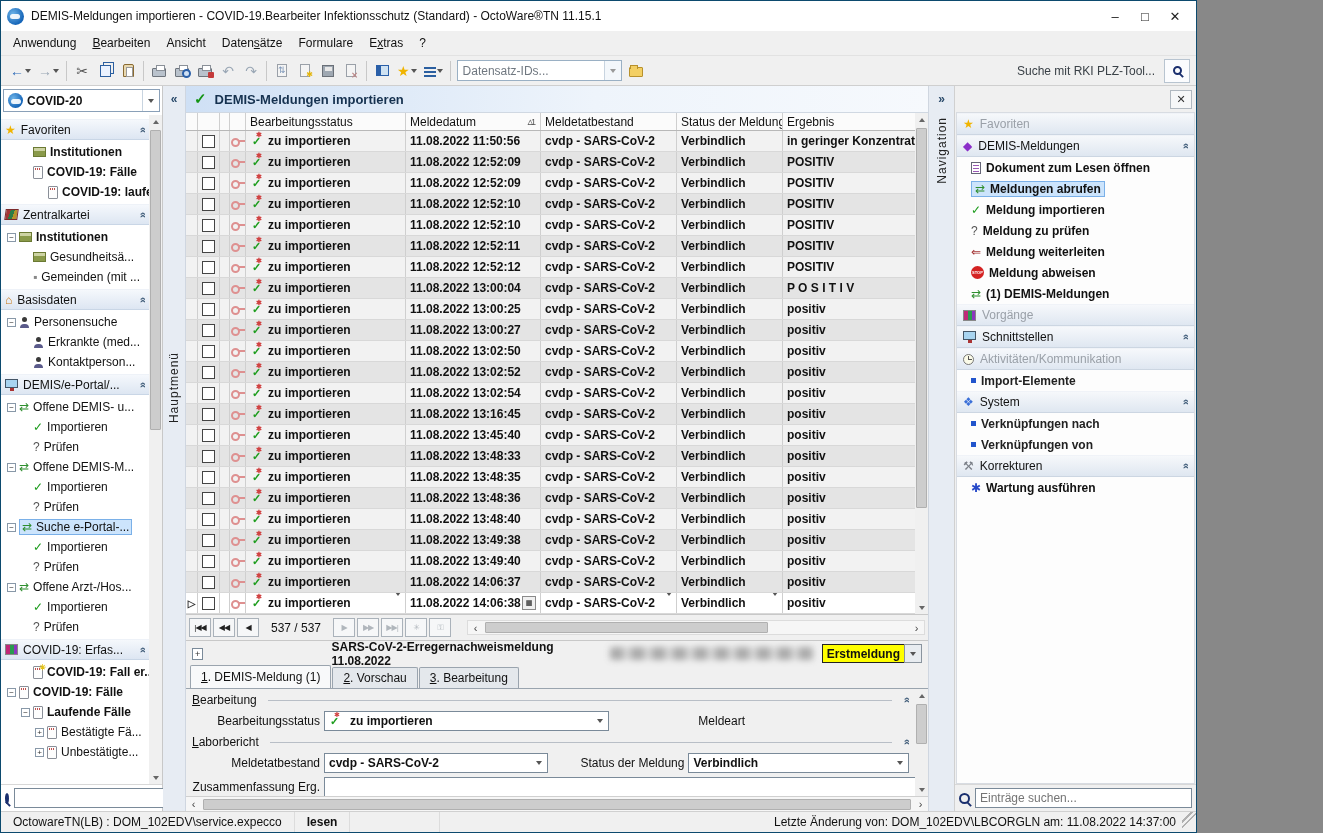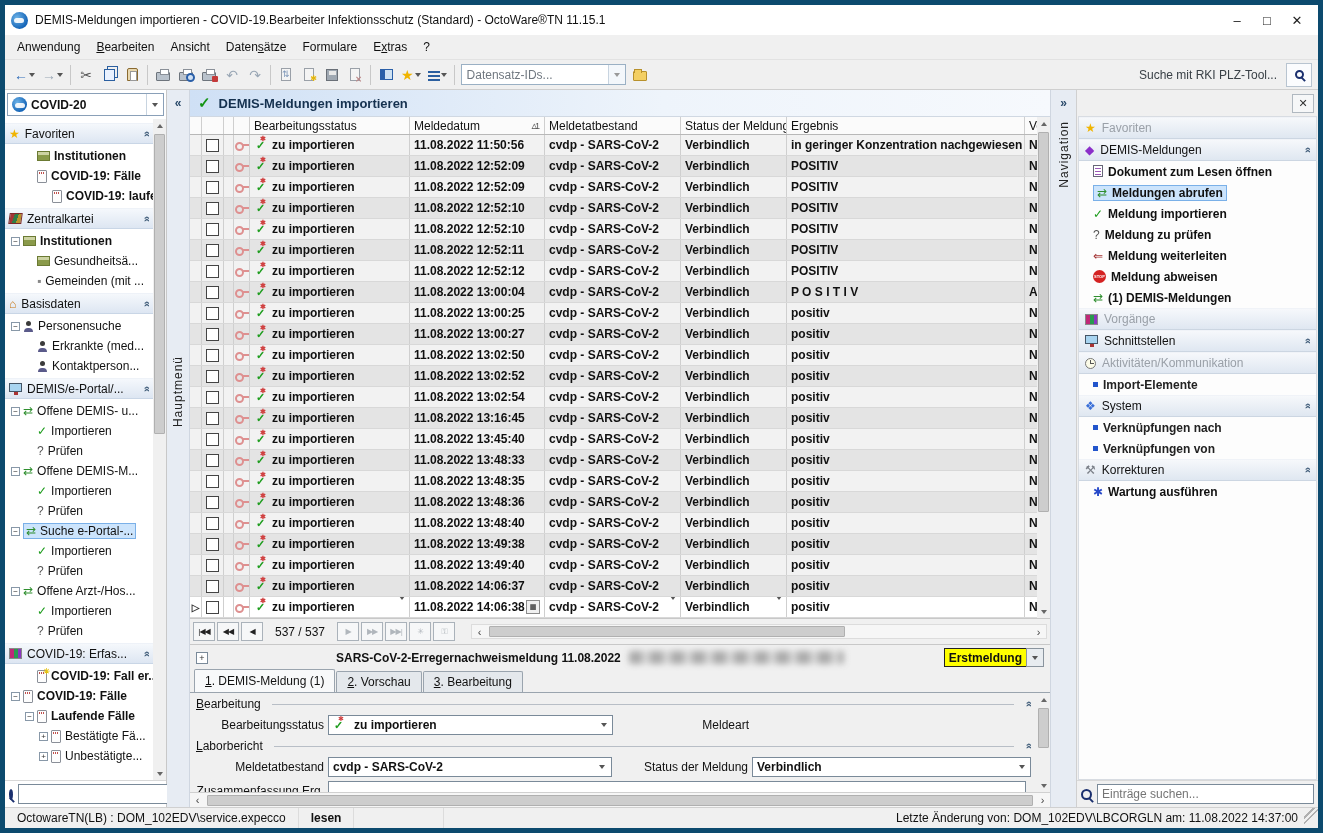--- a/index.html
+++ b/index.html
@@ -1,17 +1,17 @@
 <!DOCTYPE html>
 <html><head>
 <meta charset="utf-8">
 <style>
   *{box-sizing:border-box;margin:0;padding:0}
   body{font-family:"Liberation Sans",sans-serif;font-size:12px;color:#111;background:#888}
-  .window{width:1323px;height:833px;background:#0f766e;border:5px solid #0c4a6e;display:flex;flex-direction:column;overflow:hidden}
+  .window{width:1197px;height:833px;background:#0f766e;border:1px solid #0c4a6e;display:flex;flex-direction:column;overflow:hidden}
   
   .titlebar{height:30px;display:flex;align-items:center;padding:0 6px;background:#fff;flex:0 0 auto}
   .appicon{width:17px;height:17px;border-radius:50%;background:radial-gradient(circle at 35% 35%,#6db3e8,#1565b8 70%);position:relative;margin-right:7px}
   .appicon::after{content:"";position:absolute;left:3px;top:6px;width:10px;height:5px;border-radius:5px;background:#fff;opacity:.9}
   .titletext{flex:1;font-size:12px}
   .winbtn{width:30px;height:22px;display:flex;align-items:center;justify-content:center;font-size:13px;color:#222;cursor:default}
   
   .menubar{height:25px;display:flex;align-items:center;background:#f0f0f0;padding:0 4px;flex:0 0 auto;border-bottom:1px solid #e2e2e2}
   .menuitem{padding:3px 8px;cursor:default}
   .menuitem u{text-decoration:underline}
@@ -1370,21 +1370,21 @@
           <div class="navsec dis">
             <span class="gl" style="color: rgb(240, 180, 0);">★</span>
             <span class="lbl">Favoriten</span>
           </div>
           <div class="navsec">
             <span class="gl" style="color: rgb(139, 47, 201);">◆</span>
             <span class="lbl">DEMIS-Meldungen</span>
             <span class="chevup">»</span>
           </div>
           <div class="navitem">
-            <span style="display: flex; gap: 5px;">
+            <span style="display: flex; align-items: center; gap: 5px;">
               <span class="ic-doc"></span>
               <span class="lbl">Dokument zum Lesen öffnen</span>
             </span>
           </div>
           <div class="navitem sel">
             <span class="selbox" style="display: flex; align-items: center; gap: 5px;">
               <span class="gl" style="color: rgb(47, 143, 47);">⇄</span>
               <span class="lbl">Meldungen abrufen</span>
             </span>
           </div>

